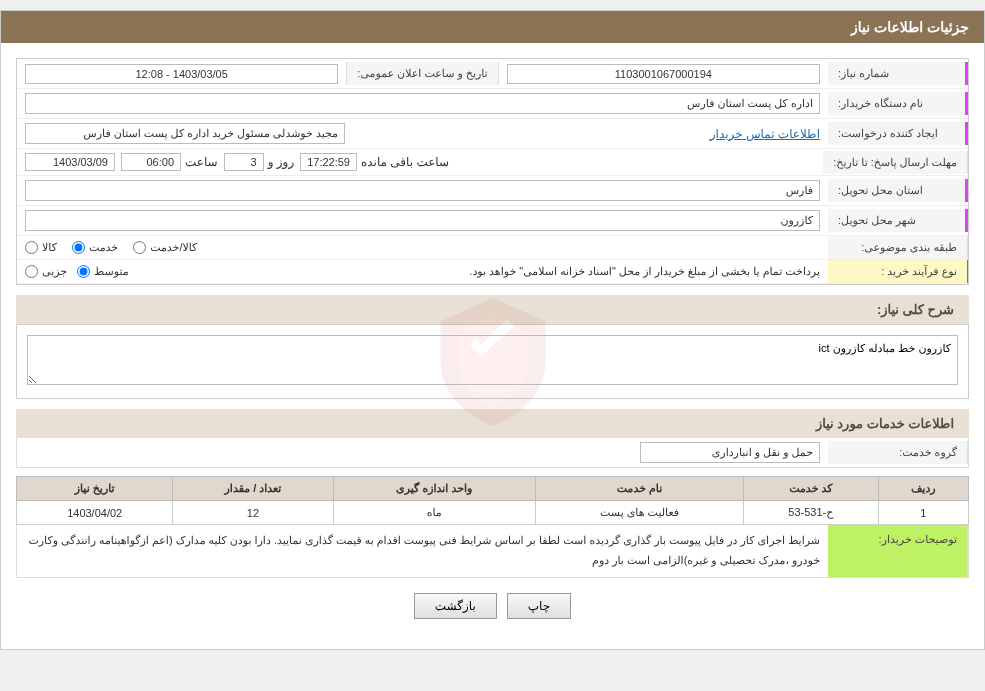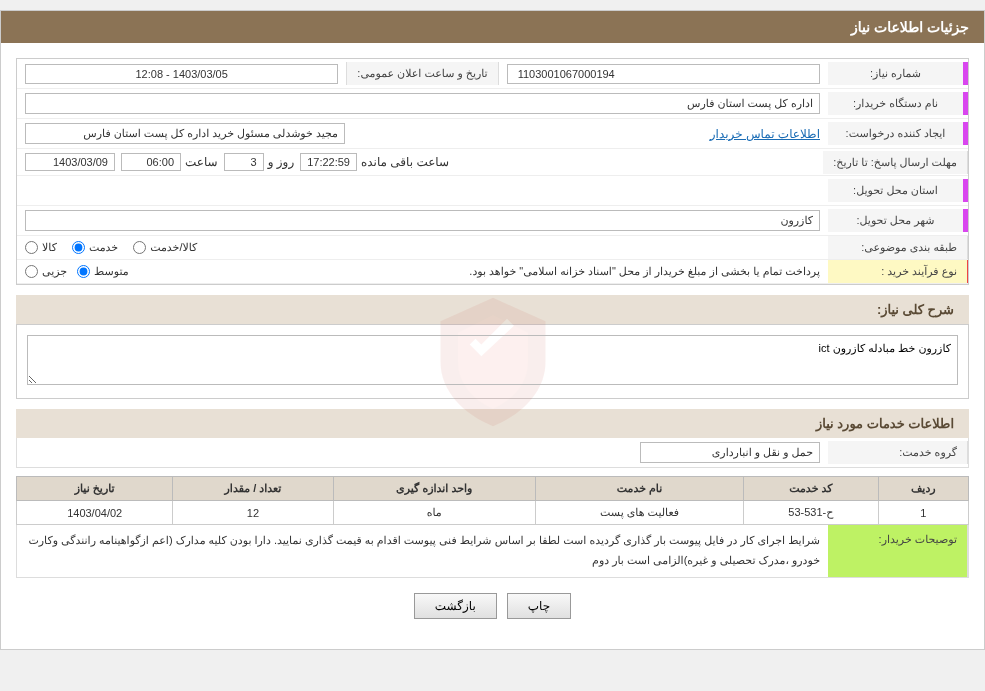--- a/index.html
+++ b/index.html
@@ -37,23 +37,23 @@
       align-items: center;
       border-bottom: 1px solid #eee;
       min-height: 30px;
     }
     .form-row:last-child {
       border-bottom: none;
     }
     .label-cell {
       background: #f5f5f5;
       padding: 5px 10px;
-      text-align: center;
-      min-width: 140px;
-      border-right: 5px solid #d946ef;
+      text-align: left;
+      min-width: 140px;
+      border-right: 3px solid #d946ef;
       color: #444;
       font-size: 11px;
     }
     .value-cell {
       padding: 4px 8px;
       flex: 1;
       text-align: right;
     }
     .input-box {
       border: 1px solid #bbb;
@@ -81,21 +81,21 @@
       font-size: 11px;
       min-width: 180px;
       text-align: center;
     }
     .id-box {
       border: 1px solid #bbb;
       padding: 3px 10px;
       background: #fff;
       font-size: 11px;
       min-width: 220px;
-      text-align: left;
+      text-align: center;
     }
     .link-blue {
       color: #1a6cb5;
       cursor: pointer;
       text-decoration: underline;
     }
     .deadline-row {
       display: flex;
       align-items: center;
       border-bottom: 1px solid #eee;
@@ -349,20 +349,23 @@
           <div class="deadline-item">
             <span>ساعت</span>
             <div class="input-inline" style="width:60px;">06:00</div>
           </div>
           <div class="input-inline" style="width:90px;">1403/03/09</div>
         </div>
       </div>
 
       <div class="form-row">
         <div class="label-cell">استان محل تحویل:</div>
+        <div class="value-cell">
+          <div class="input-box input-wide">فارس</div>
+        </div>
       </div>
 
       <div class="form-row">
         <div class="label-cell">شهر محل تحویل:</div>
         <div class="value-cell">
           <div class="input-box input-wide">کازرون</div>
         </div>
       </div>
 
       <div class="radio-row">

